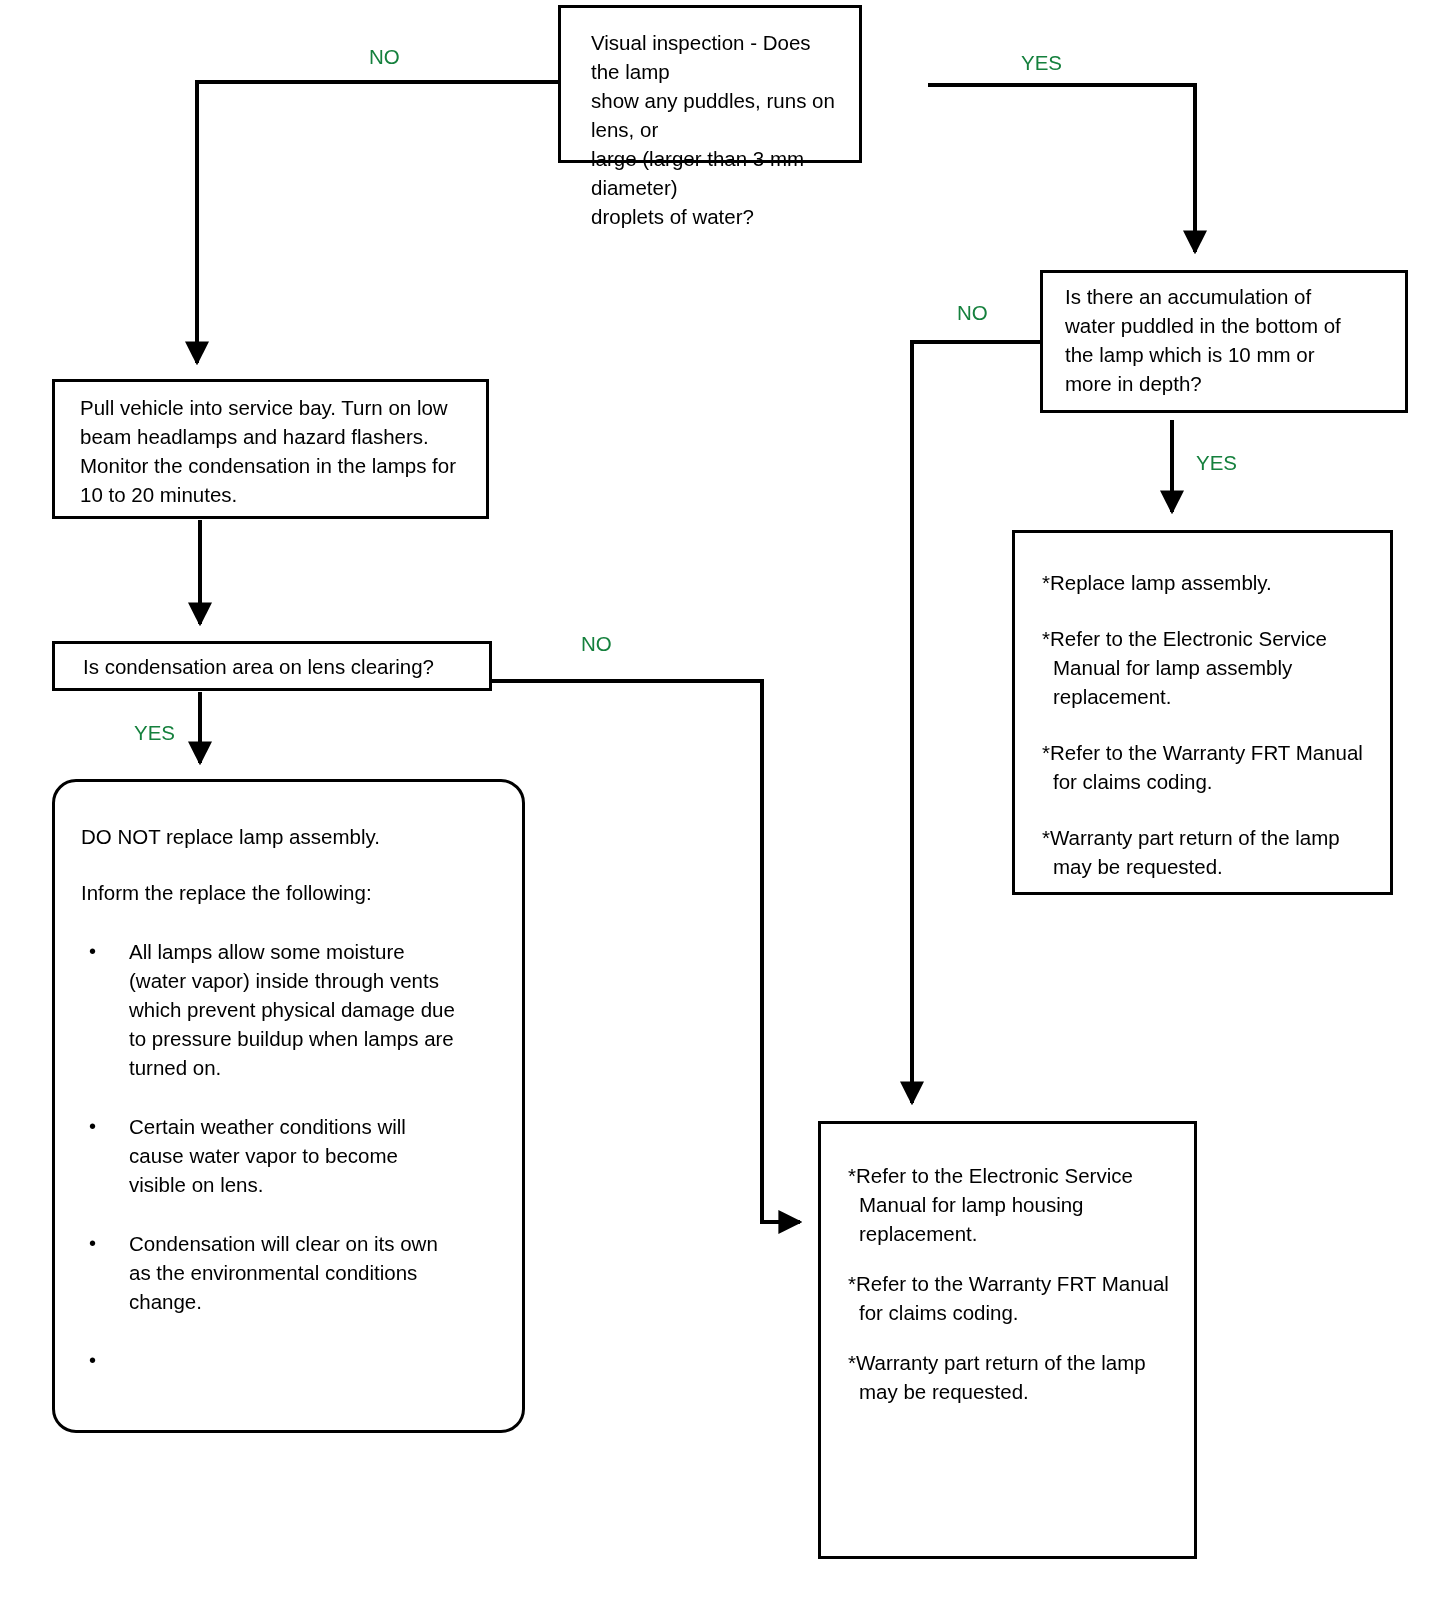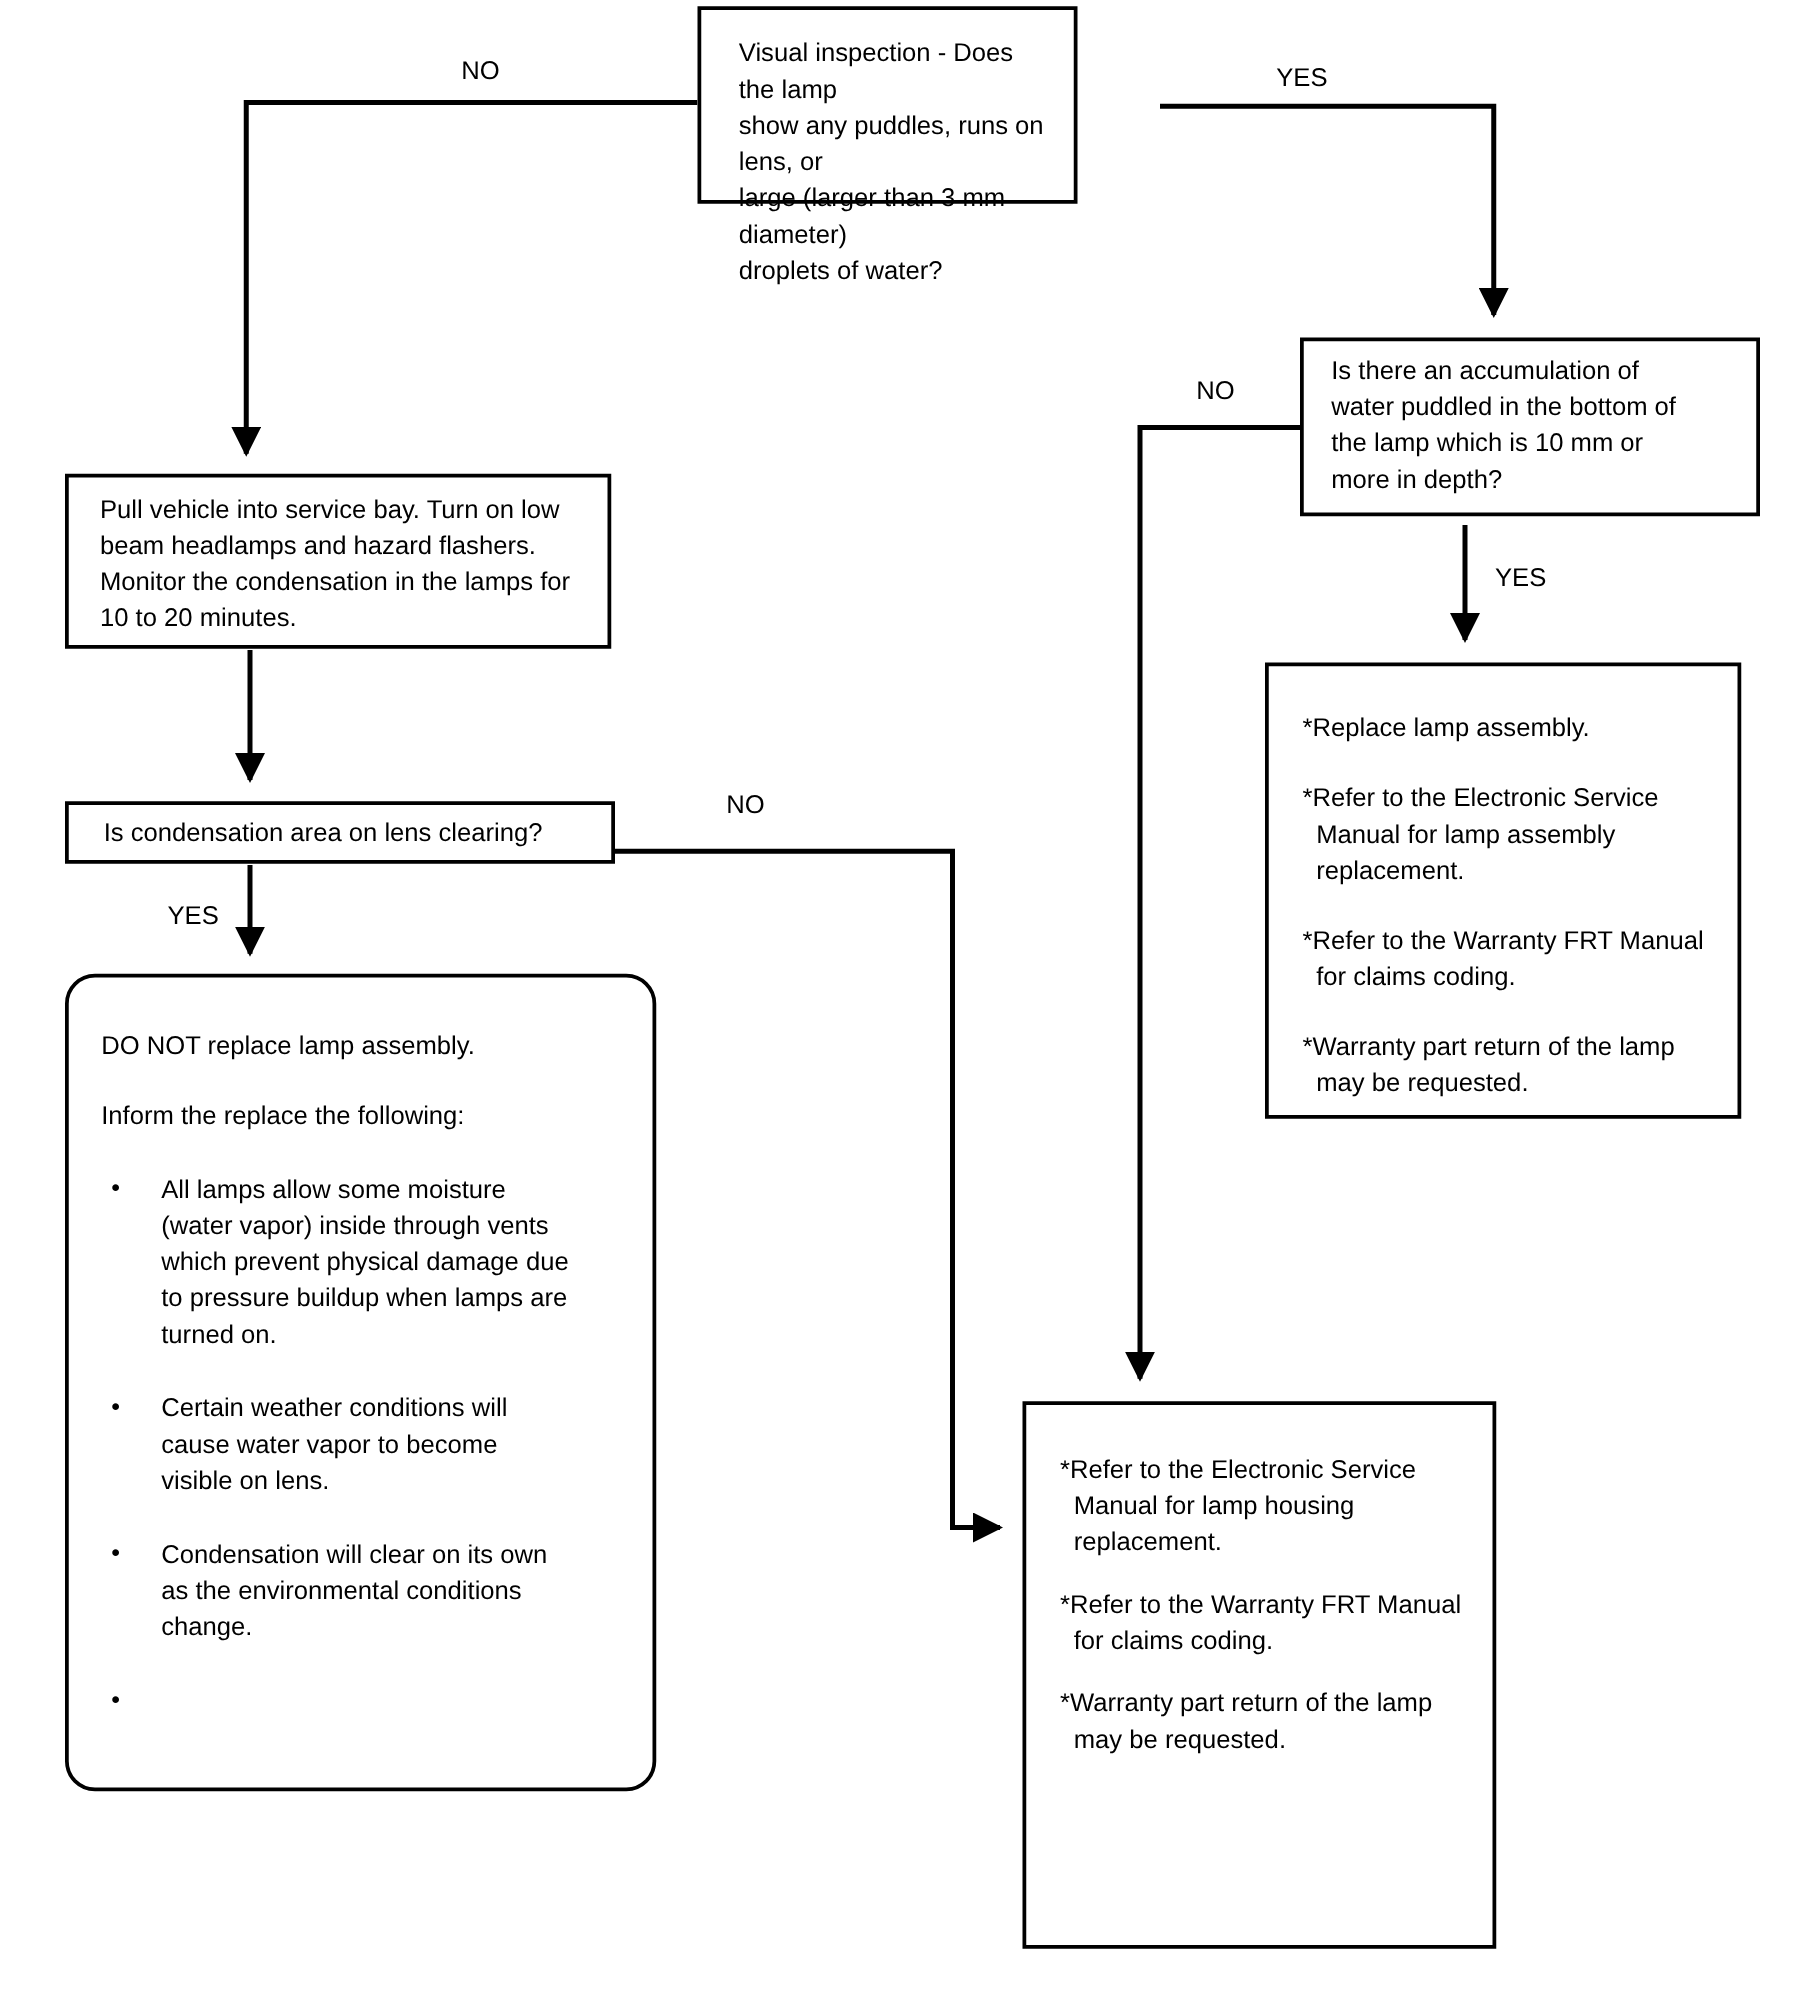--- a/index.html
+++ b/index.html
@@ -70,21 +70,21 @@
     line-height: 29px;
   }
   ul.bullets li .txt {
     display: block;
     white-space: pre-line;
   }
   .edge-label {
     position: absolute;
     font-size: 20.5px;
     line-height: 24px;
-    color: #000000;
+    color: #15803d;
     white-space: nowrap;
   }
 </style>
 </head>
 <body>
 
 <div id="flow-root">
 
   <svg class="edges" viewBox="0 0 1456 1598">
     <defs>

